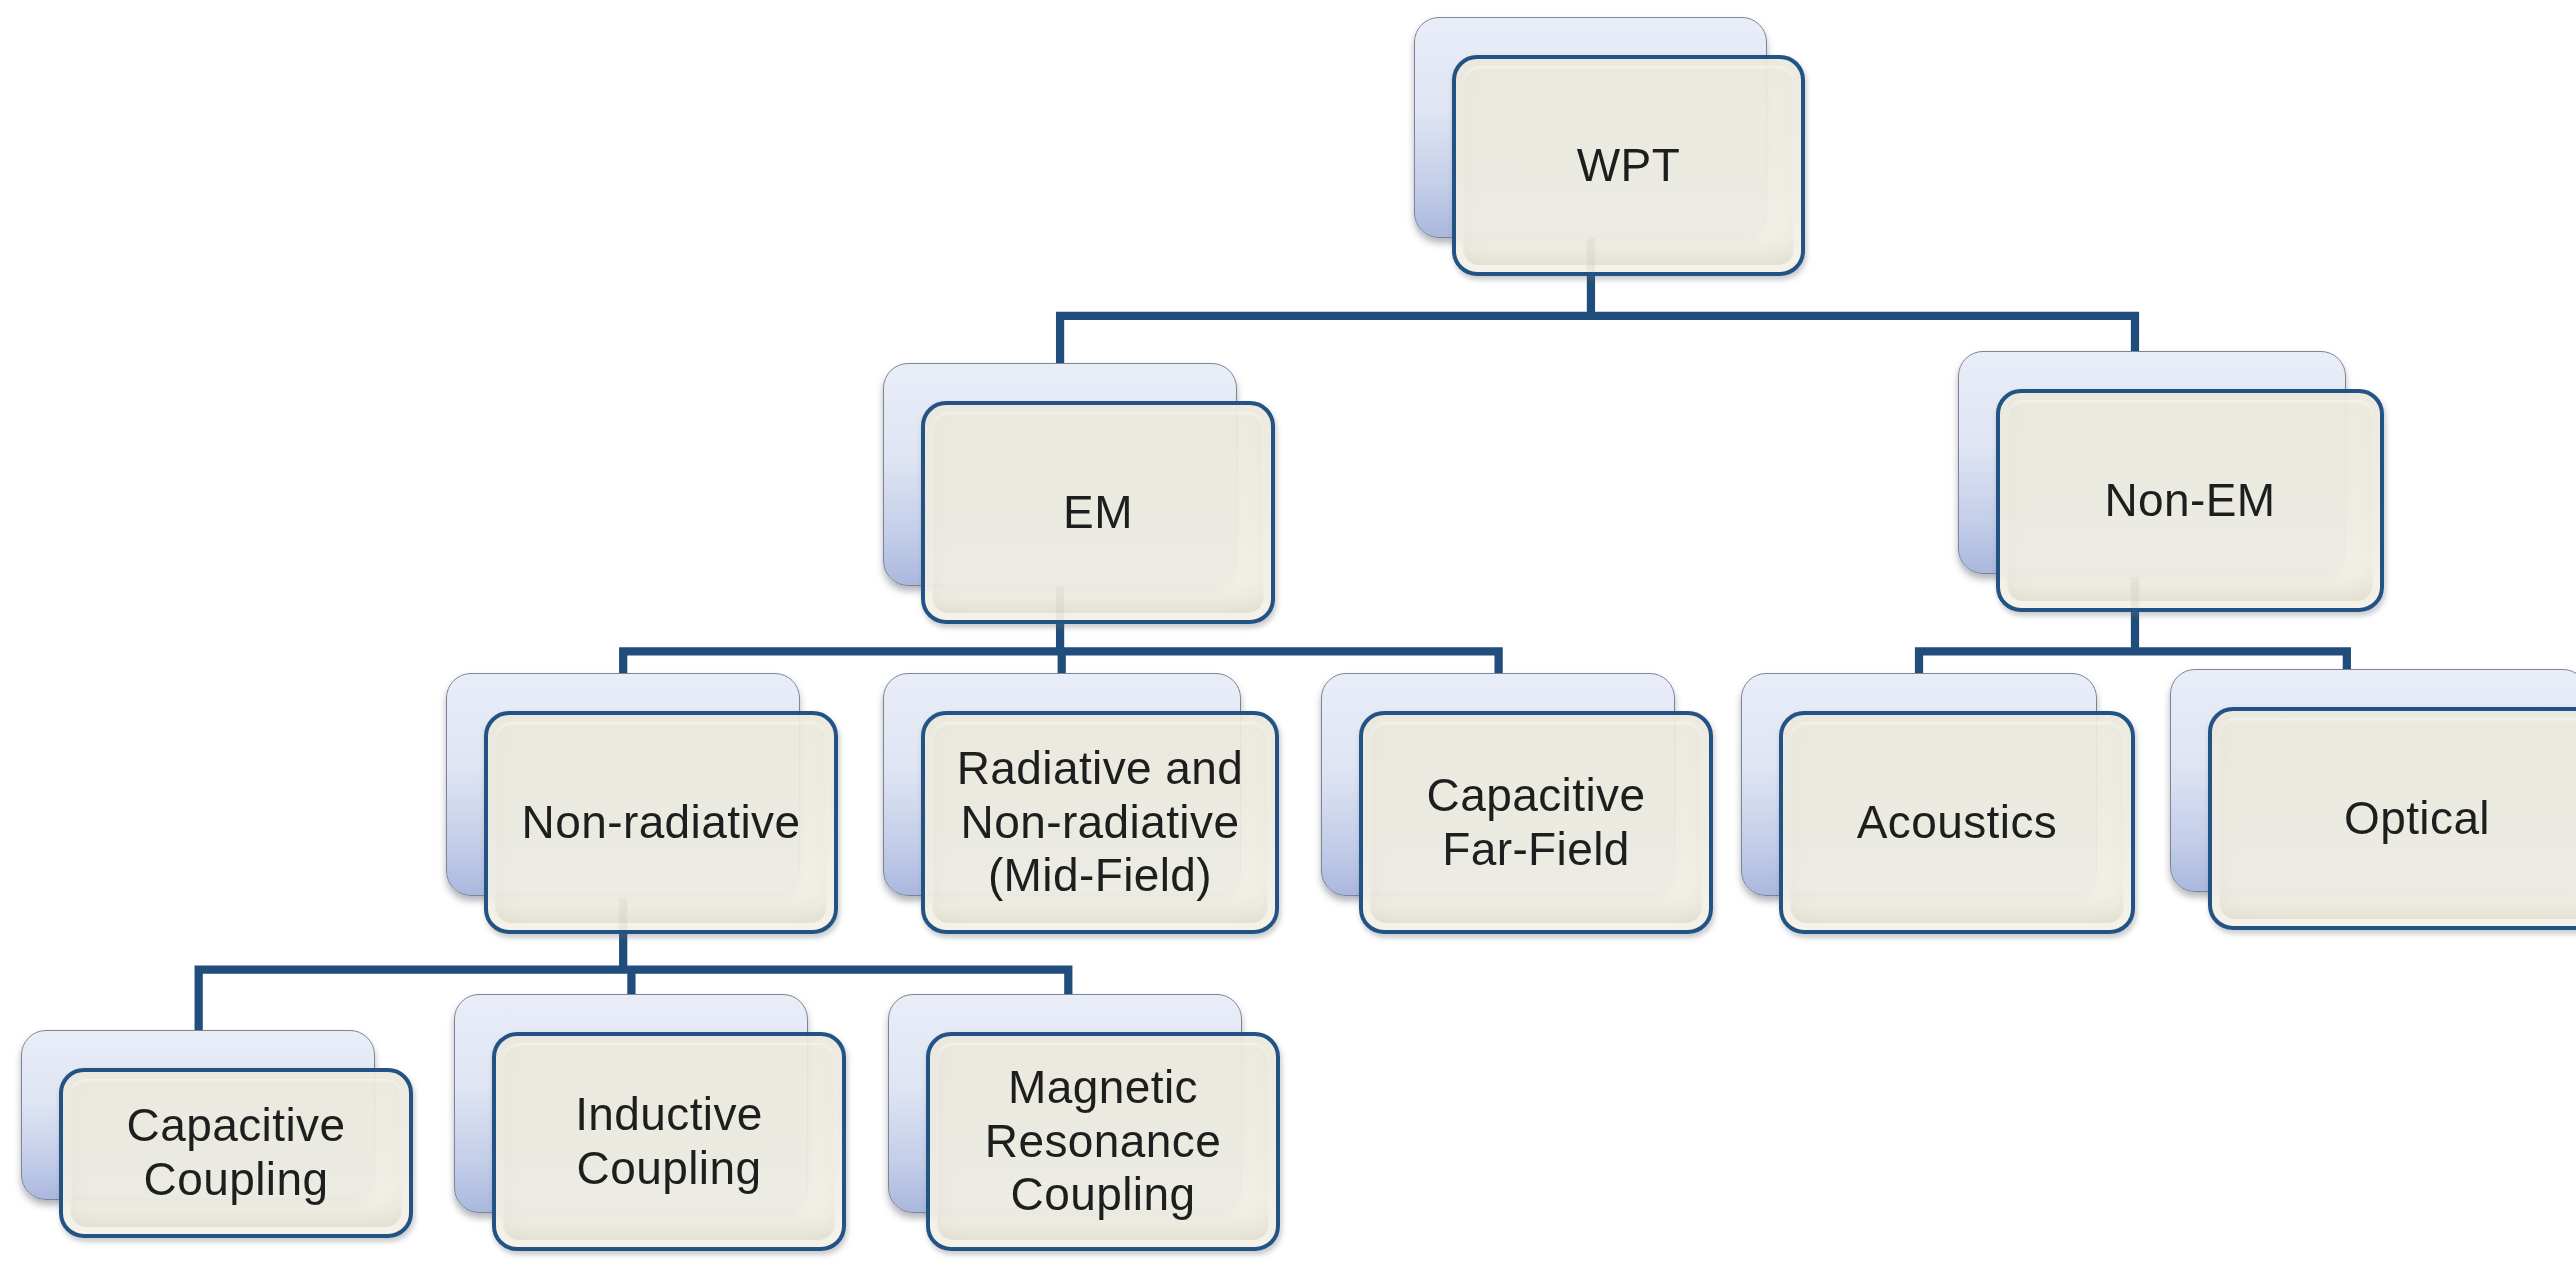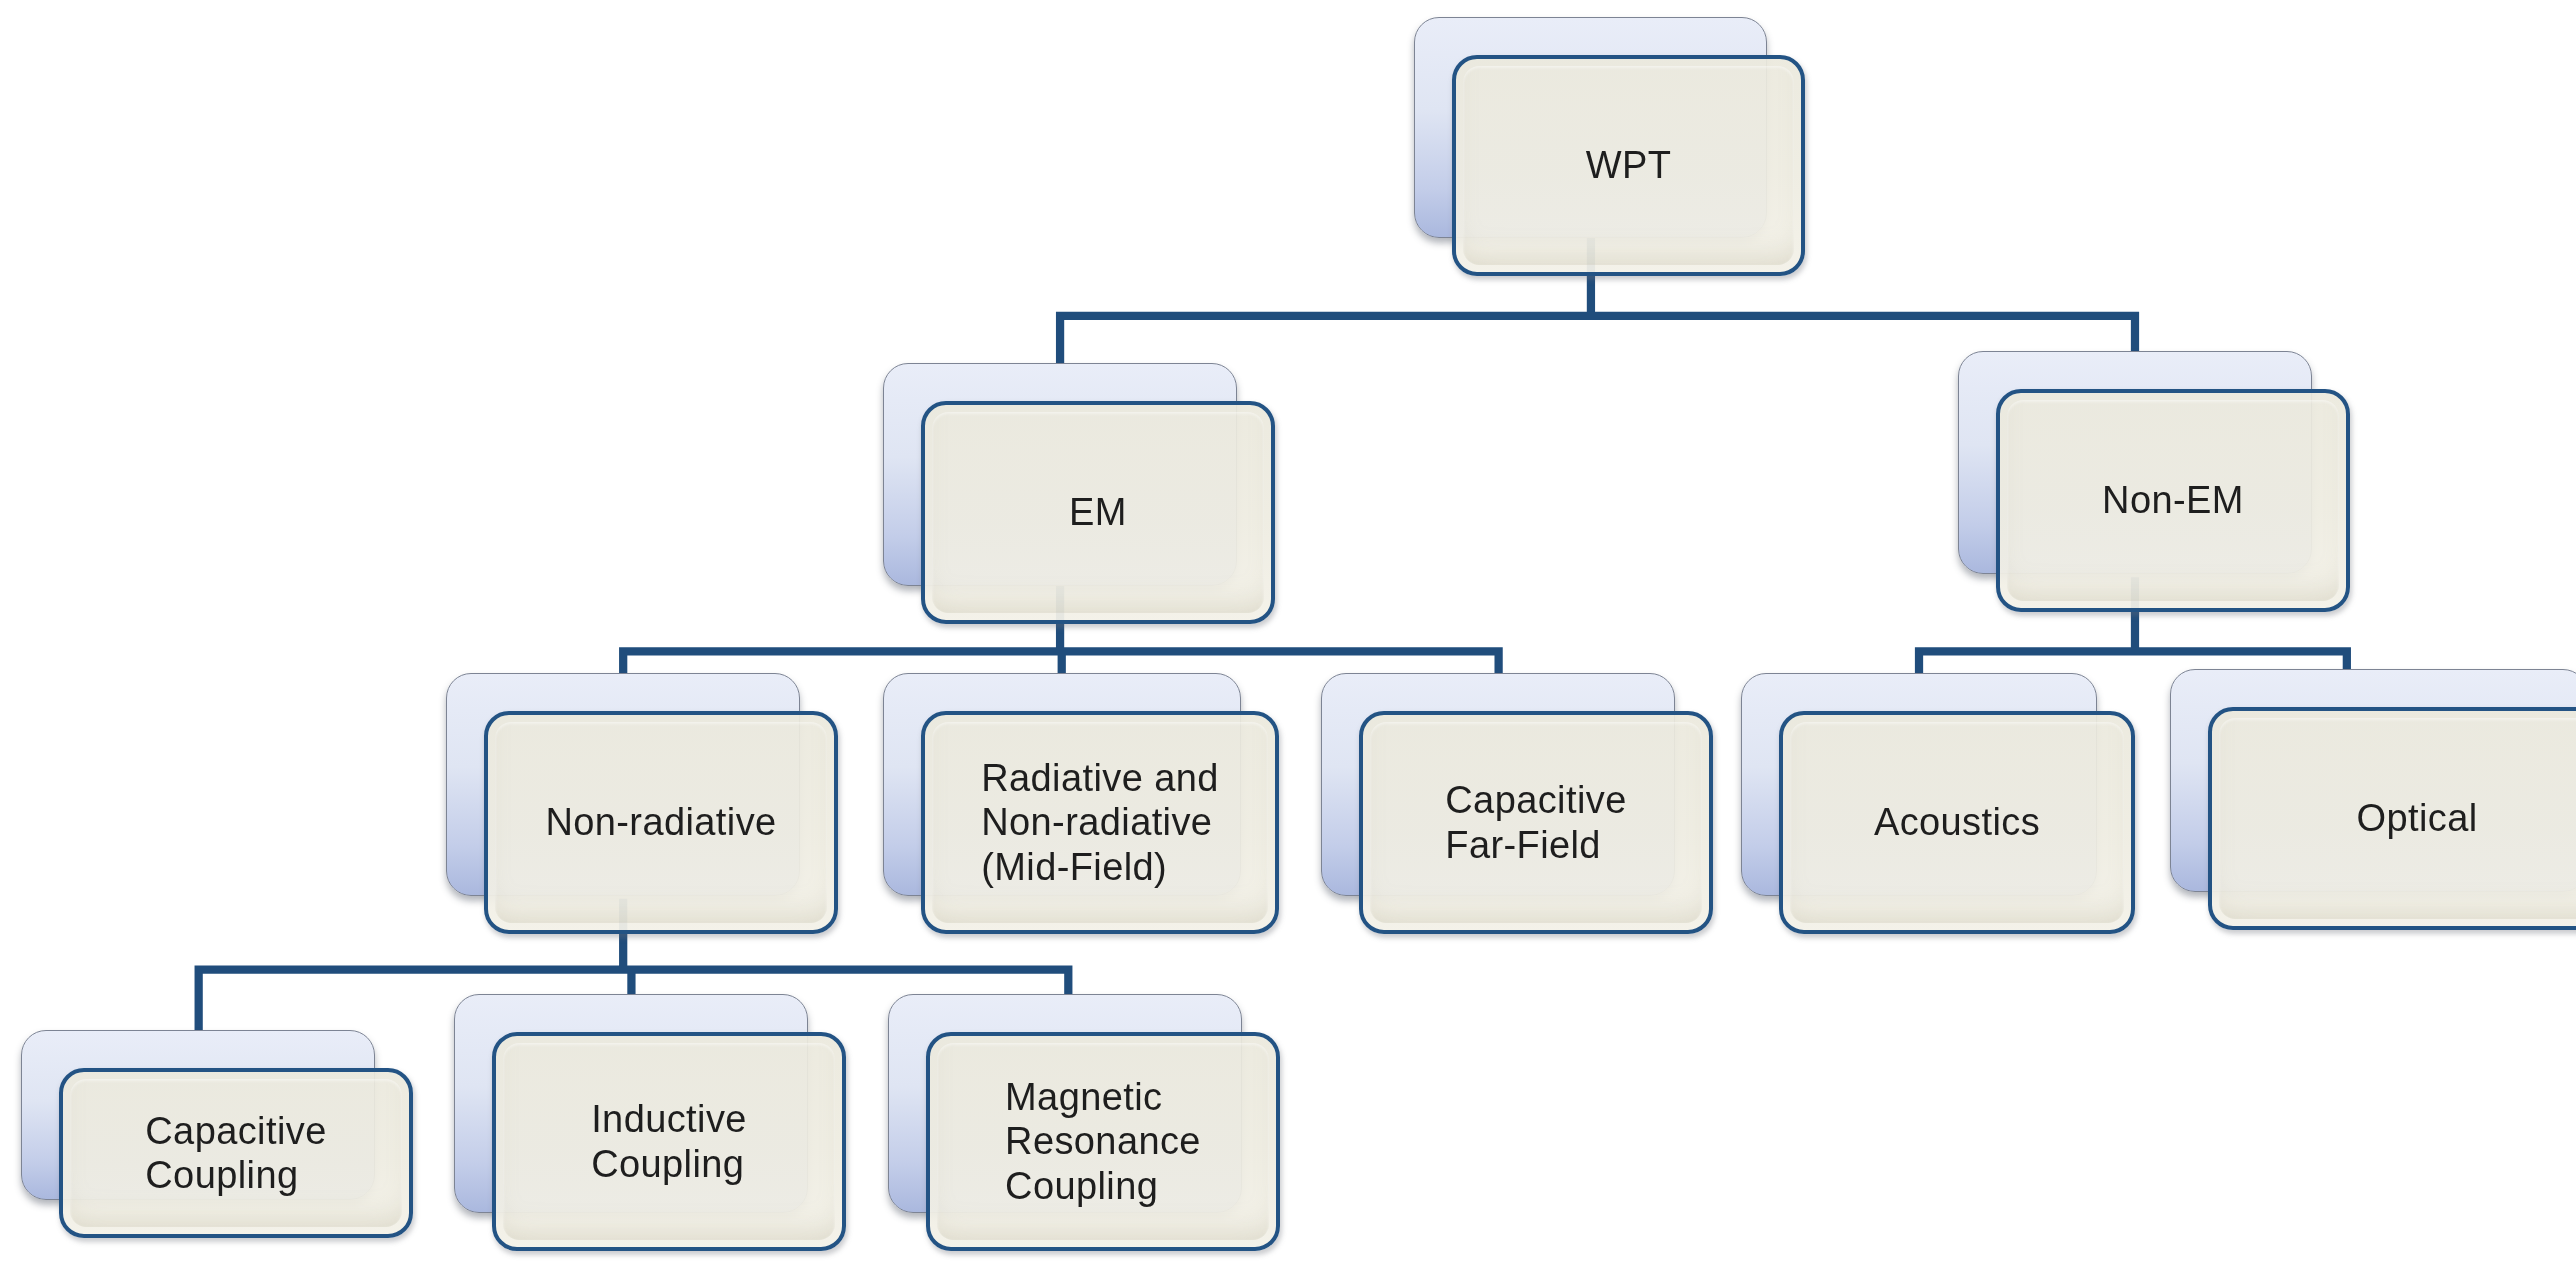--- a/index.html
+++ b/index.html
@@ -62,24 +62,24 @@
     position: absolute;
     inset: 6.6px;
     border-radius: 16.5px;
     box-shadow: inset 0 1.6px 3.3px rgba(255,255,255,0.55),
                 inset 0 -21.4px 31px -18px rgba(168,162,132,0.35);
     pointer-events: none;
   }
   .node .label {
     position: relative;
     z-index: 1;
-    font-size: 38px;
+    font-size: 46px;
     line-height: 1.17;
     color: #1e1e1e;
-    text-align: left;
+    text-align: center;
     white-space: pre-line;
     letter-spacing: 0.4px;
   }
 </style>
 </head>
 <body>
 
 <div class="stage">
 
   <svg class="connectors" width="2576" height="1278" viewBox="0 0 3125 1550">
@@ -96,21 +96,21 @@
     </div>
   </div>
 
   <div class="node" style="left:921px; top:401px; width:354px; height:223px">
     <div class="back"></div>
     <div class="face">
       <span class="label">EM</span>
     </div>
   </div>
 
-  <div class="node" style="left:1996px; top:389px; width:354px; height:223px">
+  <div class="node" style="left:1996px; top:389px; width:388px; height:223px">
     <div class="back"></div>
     <div class="face">
       <span class="label">Non-EM</span>
     </div>
   </div>
 
   <div class="node" style="left:484px; top:711px; width:354px; height:223px">
     <div class="back"></div>
     <div class="face">
       <span class="label">Non-radiative</span>

